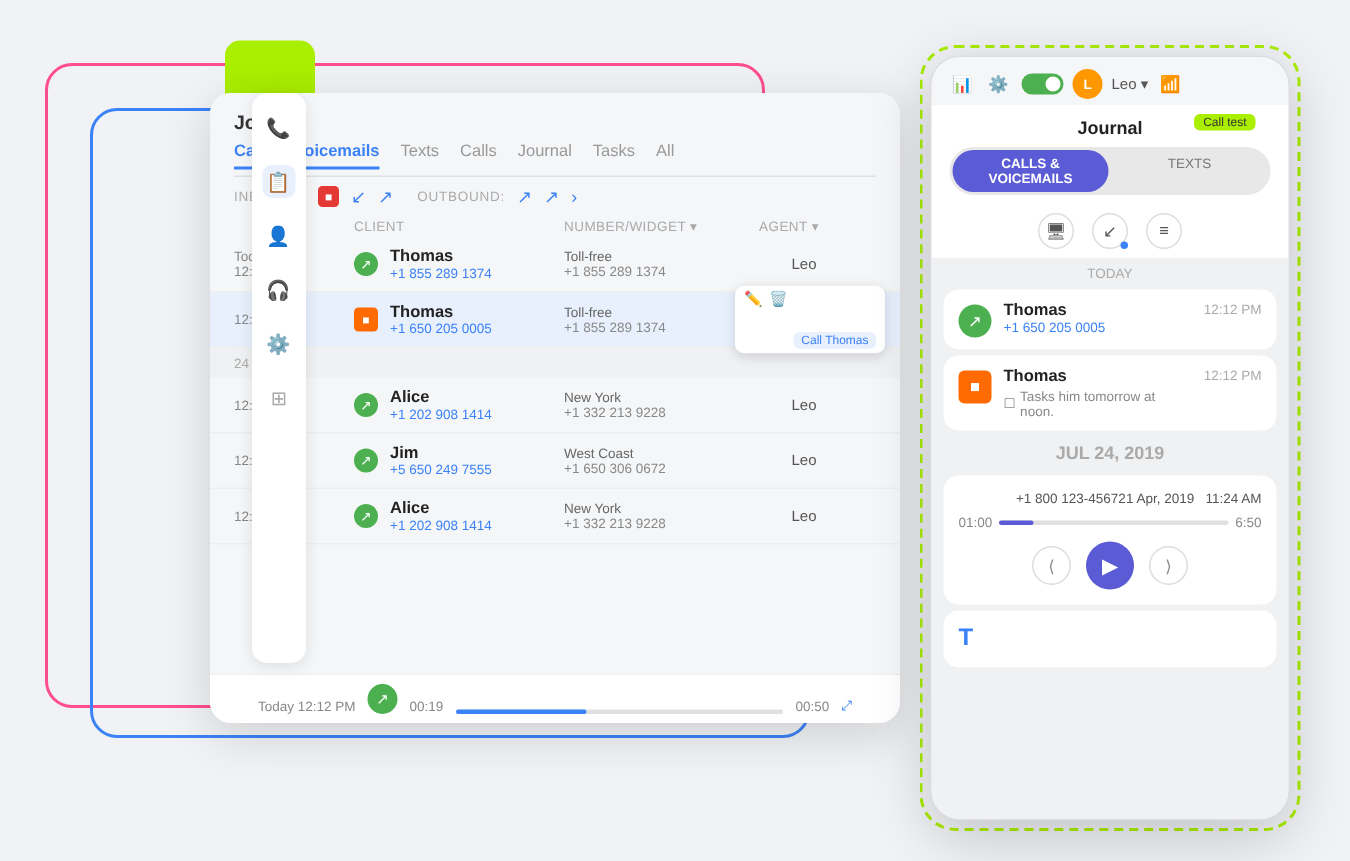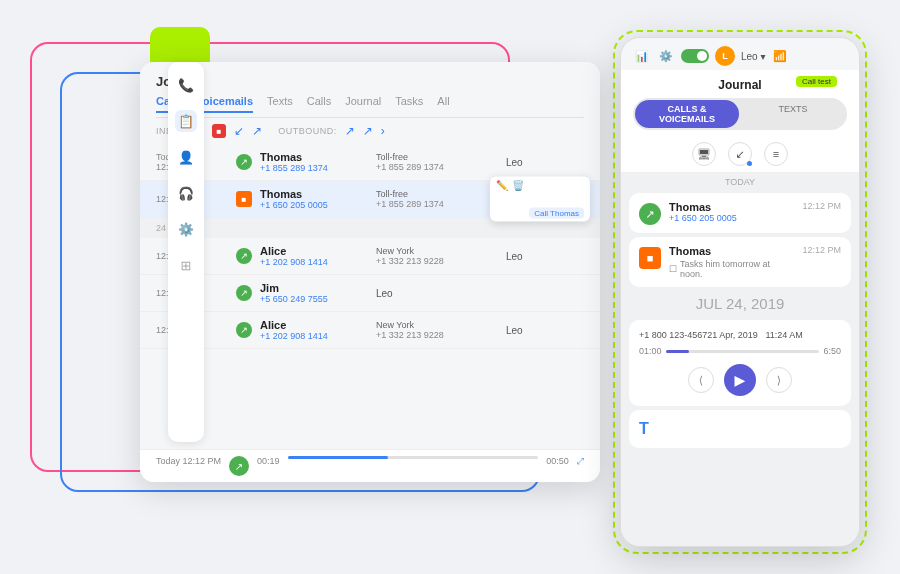--- a/index.html
+++ b/index.html
@@ -159,21 +159,21 @@
       padding: 5px 16px;
       font-size: 9px;
       color: #aaa;
       background: #f0f1f3;
     }
 
     .client-name { font-size: 11px; font-weight: 600; color: #222; }
     .client-phone { font-size: 9px; color: #3b82f6; }
     .number-label { font-size: 9px; color: #666; }
     .number-phone { font-size: 9px; color: #888; }
-    .agent-name { font-size: 10px; color: #555; }
+    .agent-name { font-size: 10px; color: #555; text-align: center; }
 
     .call-icon-green {
       width: 16px; height: 16px;
       background: #4caf50;
       border-radius: 50%;
       display: inline-flex;
       align-items: center;
       justify-content: center;
       color: white;
       font-size: 9px;
@@ -209,25 +209,25 @@
       color: #3b82f6;
       font-size: 8px;
       padding: 1px 5px;
       border-radius: 4px;
       white-space: nowrap;
       margin-top: 28px;
     }
 
     
     .player-bar {
-      padding: 6px 16px;
+      padding: 6px 32px;
       background: white;
       border-top: 1px solid #eee;
       display: flex;
-      align-items: flex-start;
+      align-items: flex-end;
       gap: 8px;
       font-size: 9px;
       color: #888;
     }
     .progress-track {
       flex: 1;
       height: 3px;
       background: #e0e0e0;
       border-radius: 2px;
       position: relative;
@@ -479,35 +479,36 @@
       gap: 3px;
     }
     .mobile-call-time {
       font-size: 9px;
       color: #aaa;
       white-space: nowrap;
     }
 
     .mobile-date-sep {
       text-align: center;
-      font-size: 15px;
+      font-size: 12px;
       color: #aaa;
       padding: 4px 0;
+      font-weight: bold;
     }
 
     
     .mobile-audio-section {
       background: white;
       margin: 4px 8px;
       border-radius: 10px;
       padding: 10px;
     }
     .audio-header {
       display: flex;
-      justify-content: flex-start;
+      justify-content: flex-end;
       font-size: 9px;
       color: #555;
       margin-bottom: 6px;
     }
     .audio-duration-row {
       display: flex;
       align-items: center;
       gap: 4px;
       font-size: 9px;
       color: #888;
@@ -625,20 +626,26 @@
       <span class="filter-label">INBOUND:</span>
       <span class="icon-badge-red">■</span>
       <span class="arrow-icon">↙</span>
       <span class="arrow-icon">↗</span>
       <span style="margin-left:8px;" class="filter-label">OUTBOUND:</span>
       <span class="arrow-icon">↗</span>
       <span class="arrow-icon">↗</span>
       <span class="arrow-icon">›</span>
     </div>
 
+    <div class="table-header">
+      <span></span>
+      <span>CLIENT</span>
+      <span>NUMBER/WIDGET ▾</span>
+      <span>AGENT ▾</span>
+    </div>
 
     <div class="call-rows">
 
       <div class="call-row">
         <div>
           <div class="call-time">Today</div>
           <div class="call-time">12:12 PM</div>
         </div>
         <div class="cell-client">
           <div class="call-icon-green">↗</div>
@@ -700,20 +707,24 @@
       <div class="call-row">
         <div>
           <div class="call-time">12:12 PM</div>
         </div>
         <div class="cell-client">
           <div class="call-icon-green">↗</div>
           <div class="client-info">
             <span class="client-name">Jim</span>
             <span class="client-phone">+5 650 249 7555</span>
           </div>
+        </div>
+        <div>
+          <div class="number-label">West Coast</div>
+          <div class="number-phone">+1 650 306 0672</div>
         </div>
         <div class="agent-name">Leo</div>
       </div>
 
       <div class="call-row">
         <div>
           <div class="call-time">12:12 PM</div>
         </div>
         <div class="cell-client">
           <div class="call-icon-green">↗</div>

